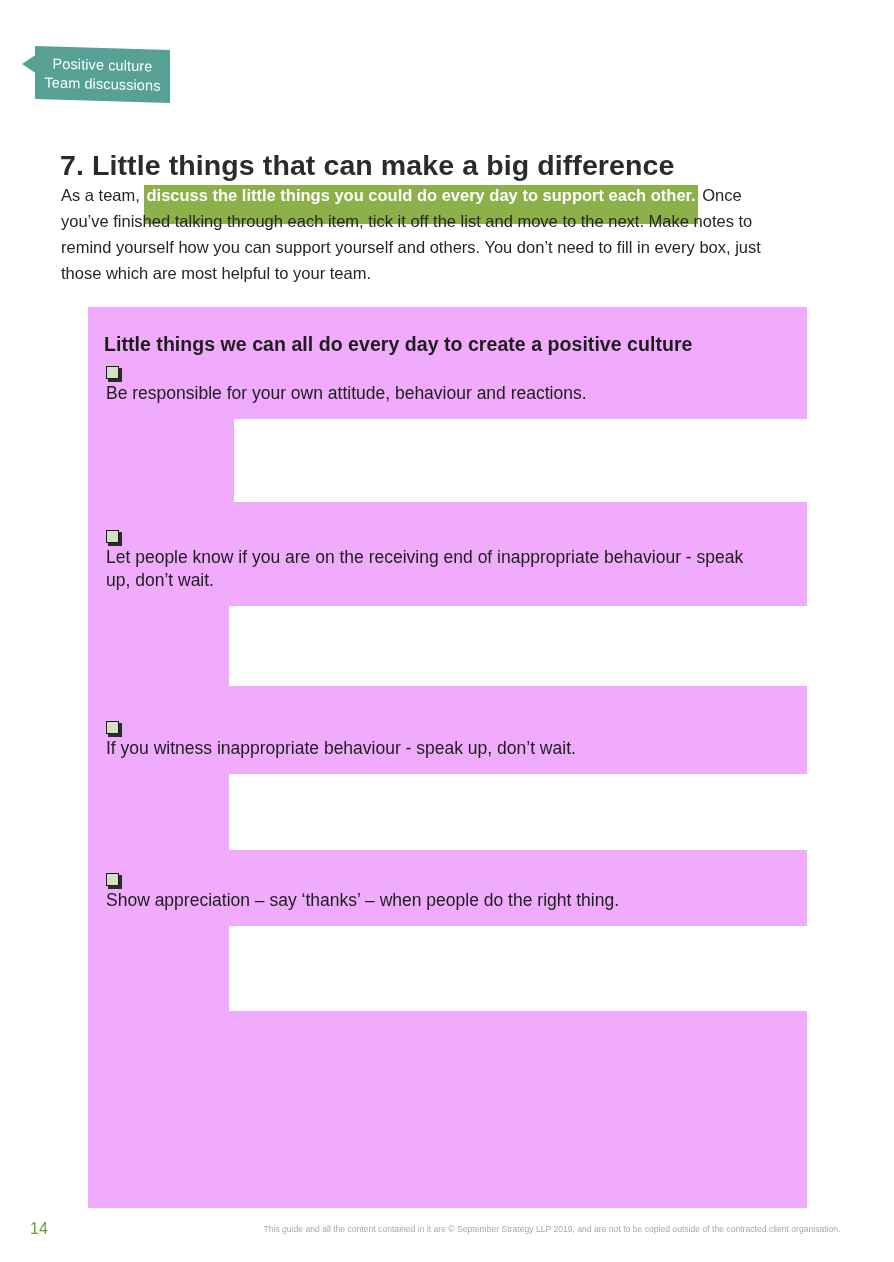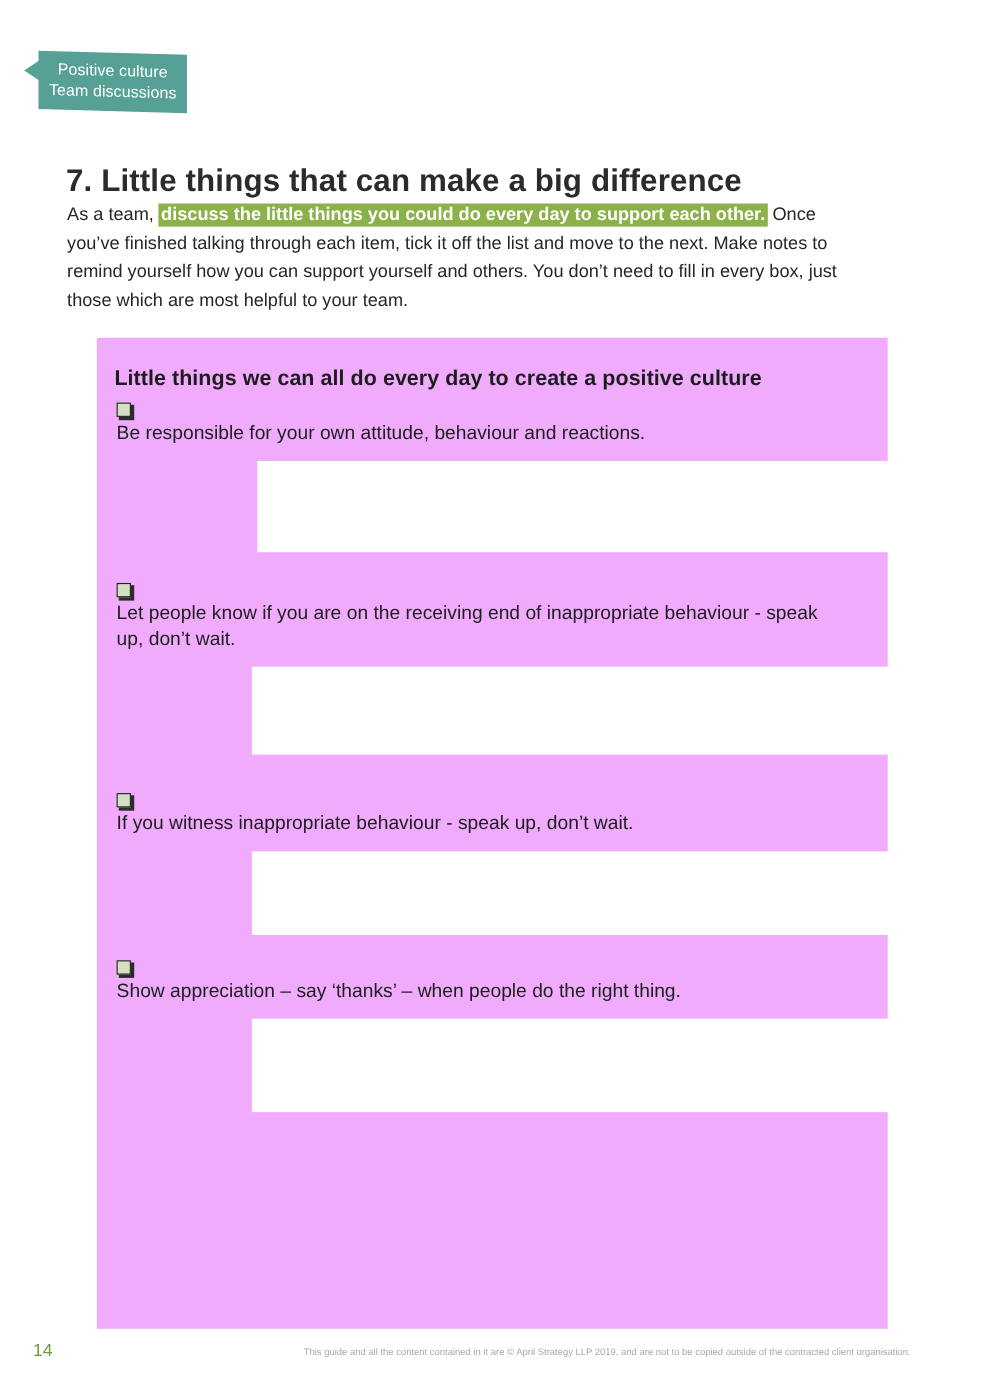--- a/index.html
+++ b/index.html
@@ -80,21 +80,21 @@
     top: 182px;
     width: 710px;
     font-size: 16.5px;
     line-height: 26px;
     color: #262626;
   }
   #intro-paragraph .highlight {
     background: #8cb04a;
     color: #ffffff;
     font-weight: bold;
-    padding: 1px 2px 2px 2px;
+    padding: 1px 2px 20px 2px;
     box-decoration-break: clone;
     -webkit-box-decoration-break: clone;
   }
 
   
   #activity-panel {
     position: absolute;
     left: 88px;
     top: 307px;
     width: 719px;
@@ -241,13 +241,13 @@
         <span class="checkbox-glyph"></span>
         <span class="item-text">Show appreciation – say ‘thanks’ – when people do the right thing.</span>
       </div>
       <div class="note-box" style="margin-left:141px; width:604px; height:85px;"></div>
     </div>
 
   </div>
 </section>
 
 <div id="footer-page-number">14</div>
-<div id="footer-note">This guide and all the content contained in it are © April Strategy LLP 2019, and are not to be copied outside of the contracted client organisation.</div>
+<div id="footer-note">This guide and all the content contained in it are © September Strategy LLP 2019, and are not to be copied outside of the contracted client organisation.</div>
 
 </body></html>

